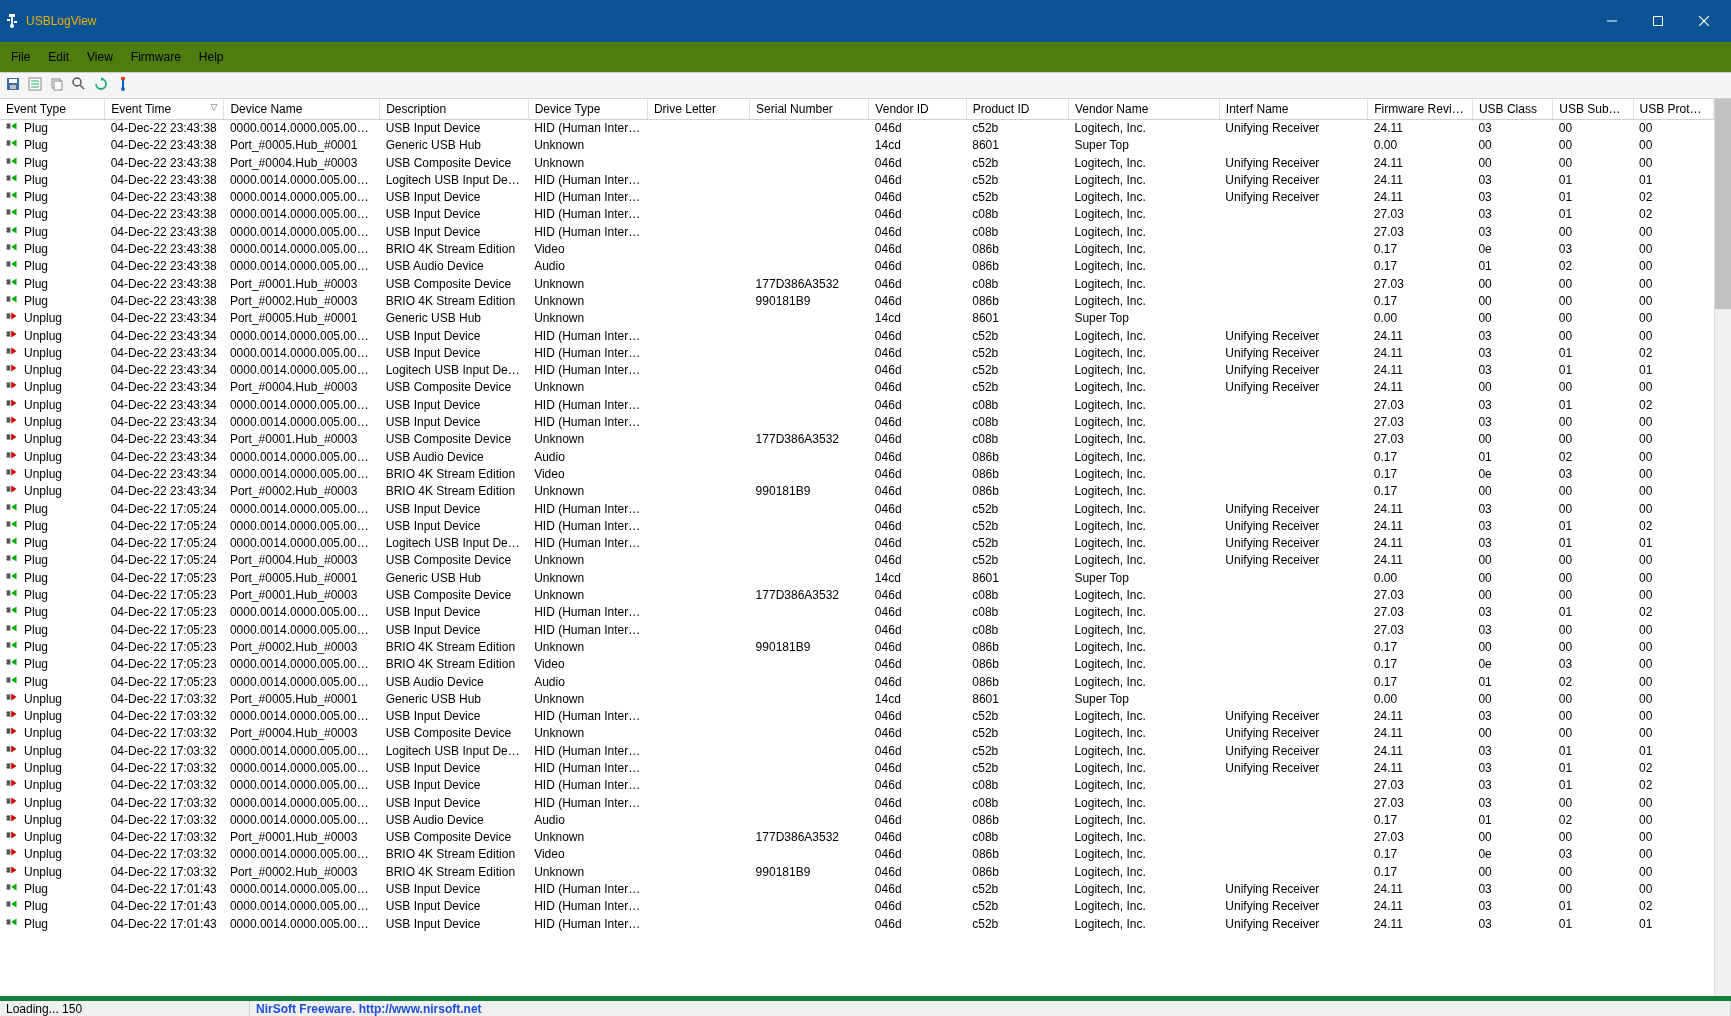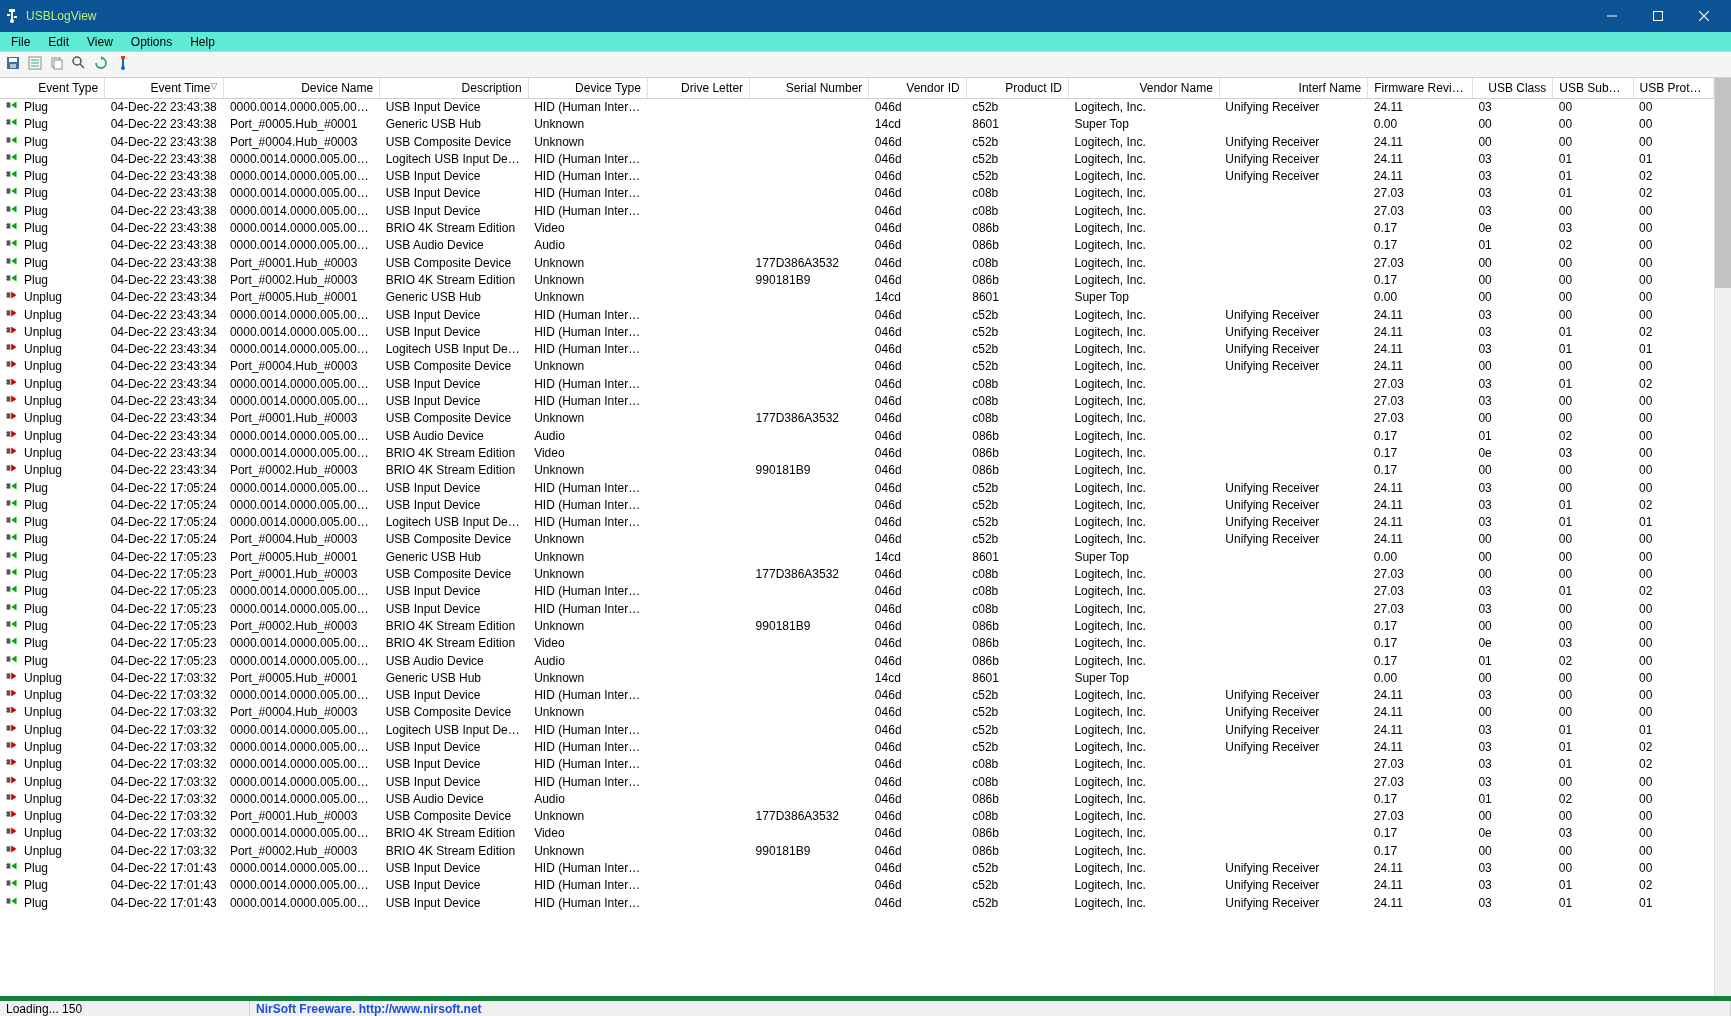--- a/index.html
+++ b/index.html
@@ -9,42 +9,42 @@
     background: #fff;
     color: #000;
     overflow: hidden;
     height: 1016px;
     width: 1731px;
     display: flex;
     flex-direction: column;
   }
   .titlebar {
     background: #0b5394;
-    color: #bef264;
-    height: 32px;
+    color: #eab308;
+    height: 42px;
     display: flex;
     align-items: center;
     padding: 0 4px;
   }
   .titlebar .app-icon {
     width: 16px; height: 16px;
     margin-right: 6px;
     display:inline-flex; align-items:center; justify-content:center;
   }
   .titlebar .title { flex: 1; font-size: 12px; }
   .titlebar .win-controls { display: flex; }
   .titlebar .win-btn {
     width: 46px; height: 30px;
     display: flex; align-items: center; justify-content: center;
     color: #fff;
   }
   .menubar {
-    background: #5eead4;
+    background: #4d7c0f;
     border-bottom: 1px solid #d0d0d0;
-    height: 20px;
+    height: 31px;
     display: flex;
     align-items: center;
     padding: 0 2px;
   }
   .menubar .menu-item {
     padding: 2px 9px;
     font-size: 12px;
   }
   .toolbar {
     height: 26px;
@@ -70,21 +70,21 @@
     flex: 1;
     overflow: auto;
   }
   table {
     border-collapse: collapse;
     table-layout: fixed;
     width: 100%;
     font-size: 12px;
   }
   thead th {
-    text-align: right;
+    text-align: left;
     font-weight: normal;
     background: #fff;
     border-right: 1px solid #e0e0e0;
     border-bottom: 1px solid #d0d0d0;
     padding: 3px 6px;
     white-space: nowrap;
     overflow: hidden;
     text-overflow: ellipsis;
     position: sticky;
     top: 0;
@@ -161,21 +161,21 @@
           <line x1="10" y1="0" x2="0" y2="10" stroke="#fff" stroke-width="1.2"></line>
         </svg>
       </div>
   </div>
 </div>
 
 <div class="menubar" id="menubar">
     <div class="menu-item">File</div>
     <div class="menu-item">Edit</div>
     <div class="menu-item">View</div>
-    <div class="menu-item">Options</div>
+    <div class="menu-item">Firmware</div>
     <div class="menu-item">Help</div>
   </div>
 
 <div class="toolbar" id="toolbar">
     <div class="tool-btn">
       <span><svg width="16" height="16">
           <rect x="2" y="2" width="12" height="12" fill="#3a6ea5"></rect>
           <rect x="4" y="3" width="8" height="4" fill="#fff"></rect>
           <rect x="5" y="9" width="6" height="4" fill="#c0c0c0"></rect>
         </svg></span>

